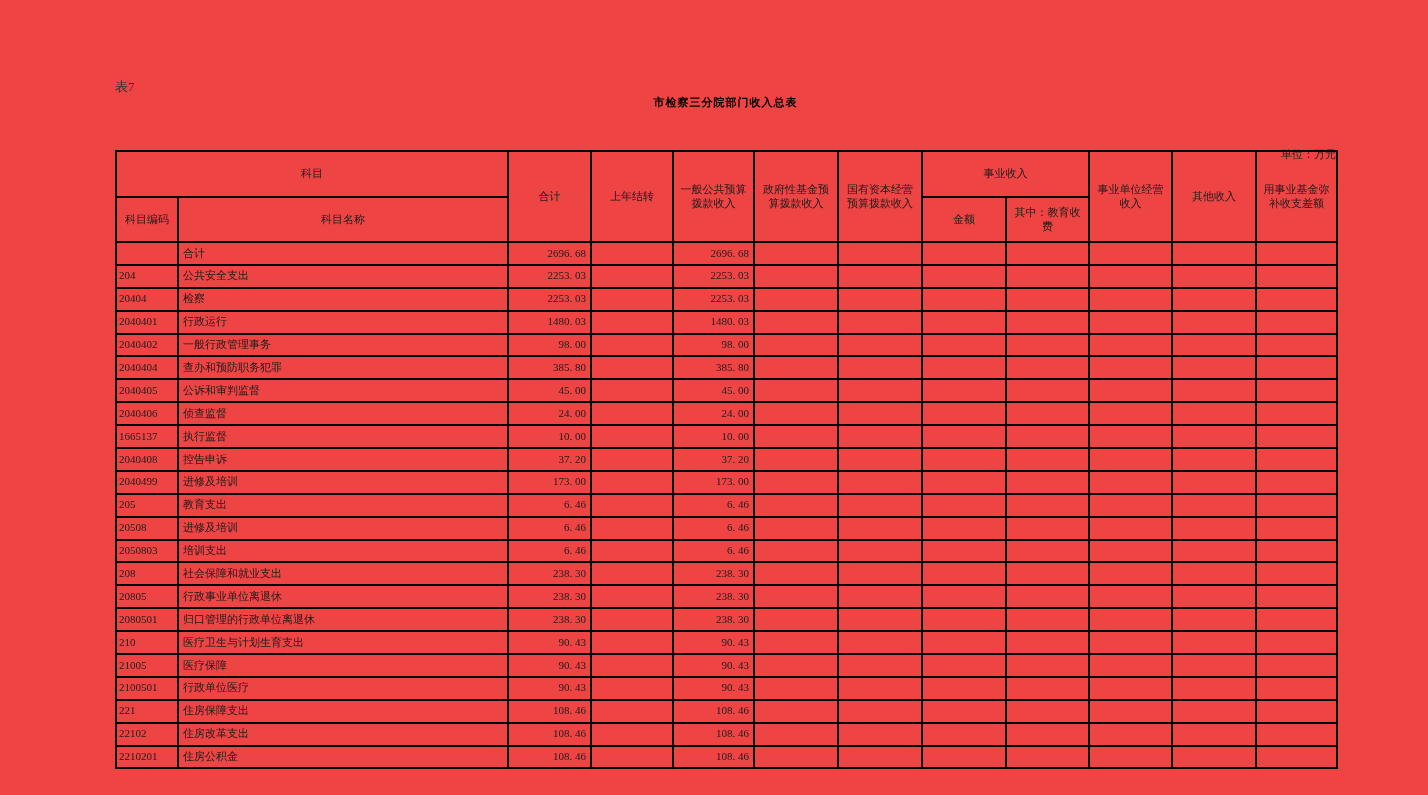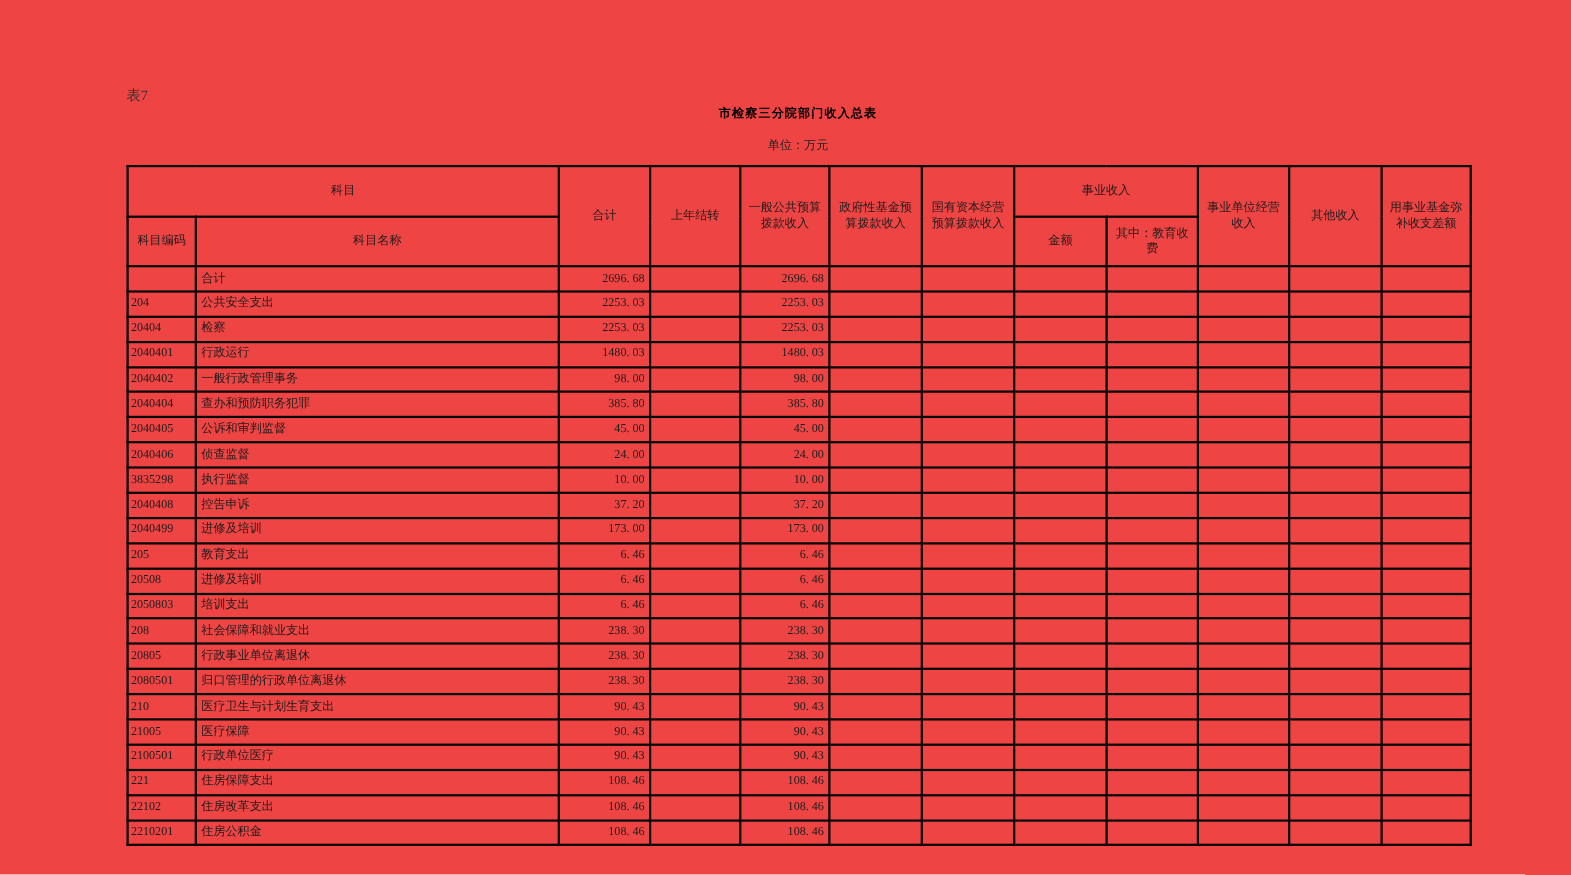--- a/index.html
+++ b/index.html
@@ -16,22 +16,22 @@
     font-size:13px;color:#333;
   }
   .doc-title{
     position:absolute;left:115px;top:95px;width:1221px;
     text-align:center;
     font-family:"Liberation Sans","DejaVu Sans",sans-serif;
     font-weight:bold;font-size:11px;color:#000;
     letter-spacing:1px;
   }
   .unit-note{
-    position:absolute;left:115px;top:124px;width:1221px;
-    text-align:center;font-size:11px;color:#222;
+    position:absolute;left:115px;top:147px;width:1221px;
+    text-align:right;font-size:11px;color:#222;
   }
   table.income{
     position:absolute;left:115px;top:150px;
     width:1221px;
     border-collapse:collapse;table-layout:fixed;
     font-size:11px;color:#1c1c1c;
   }
   table.income th, table.income td{
     border:2px solid #000;
     font-weight:normal;
@@ -203,21 +203,21 @@
           <td class="num">24. 00</td>
           <td class="num"></td>
           <td class="num"></td>
           <td class="num"></td>
           <td class="num"></td>
           <td class="num"></td>
           <td class="num"></td>
           <td class="num"></td>
         </tr>
         <tr>
-          <td class="code">3835298</td>
+          <td class="code">1665137</td>
           <td class="name">执行监督</td>
           <td class="num">10. 00</td>
           <td class="num"></td>
           <td class="num">10. 00</td>
           <td class="num"></td>
           <td class="num"></td>
           <td class="num"></td>
           <td class="num"></td>
           <td class="num"></td>
           <td class="num"></td>

